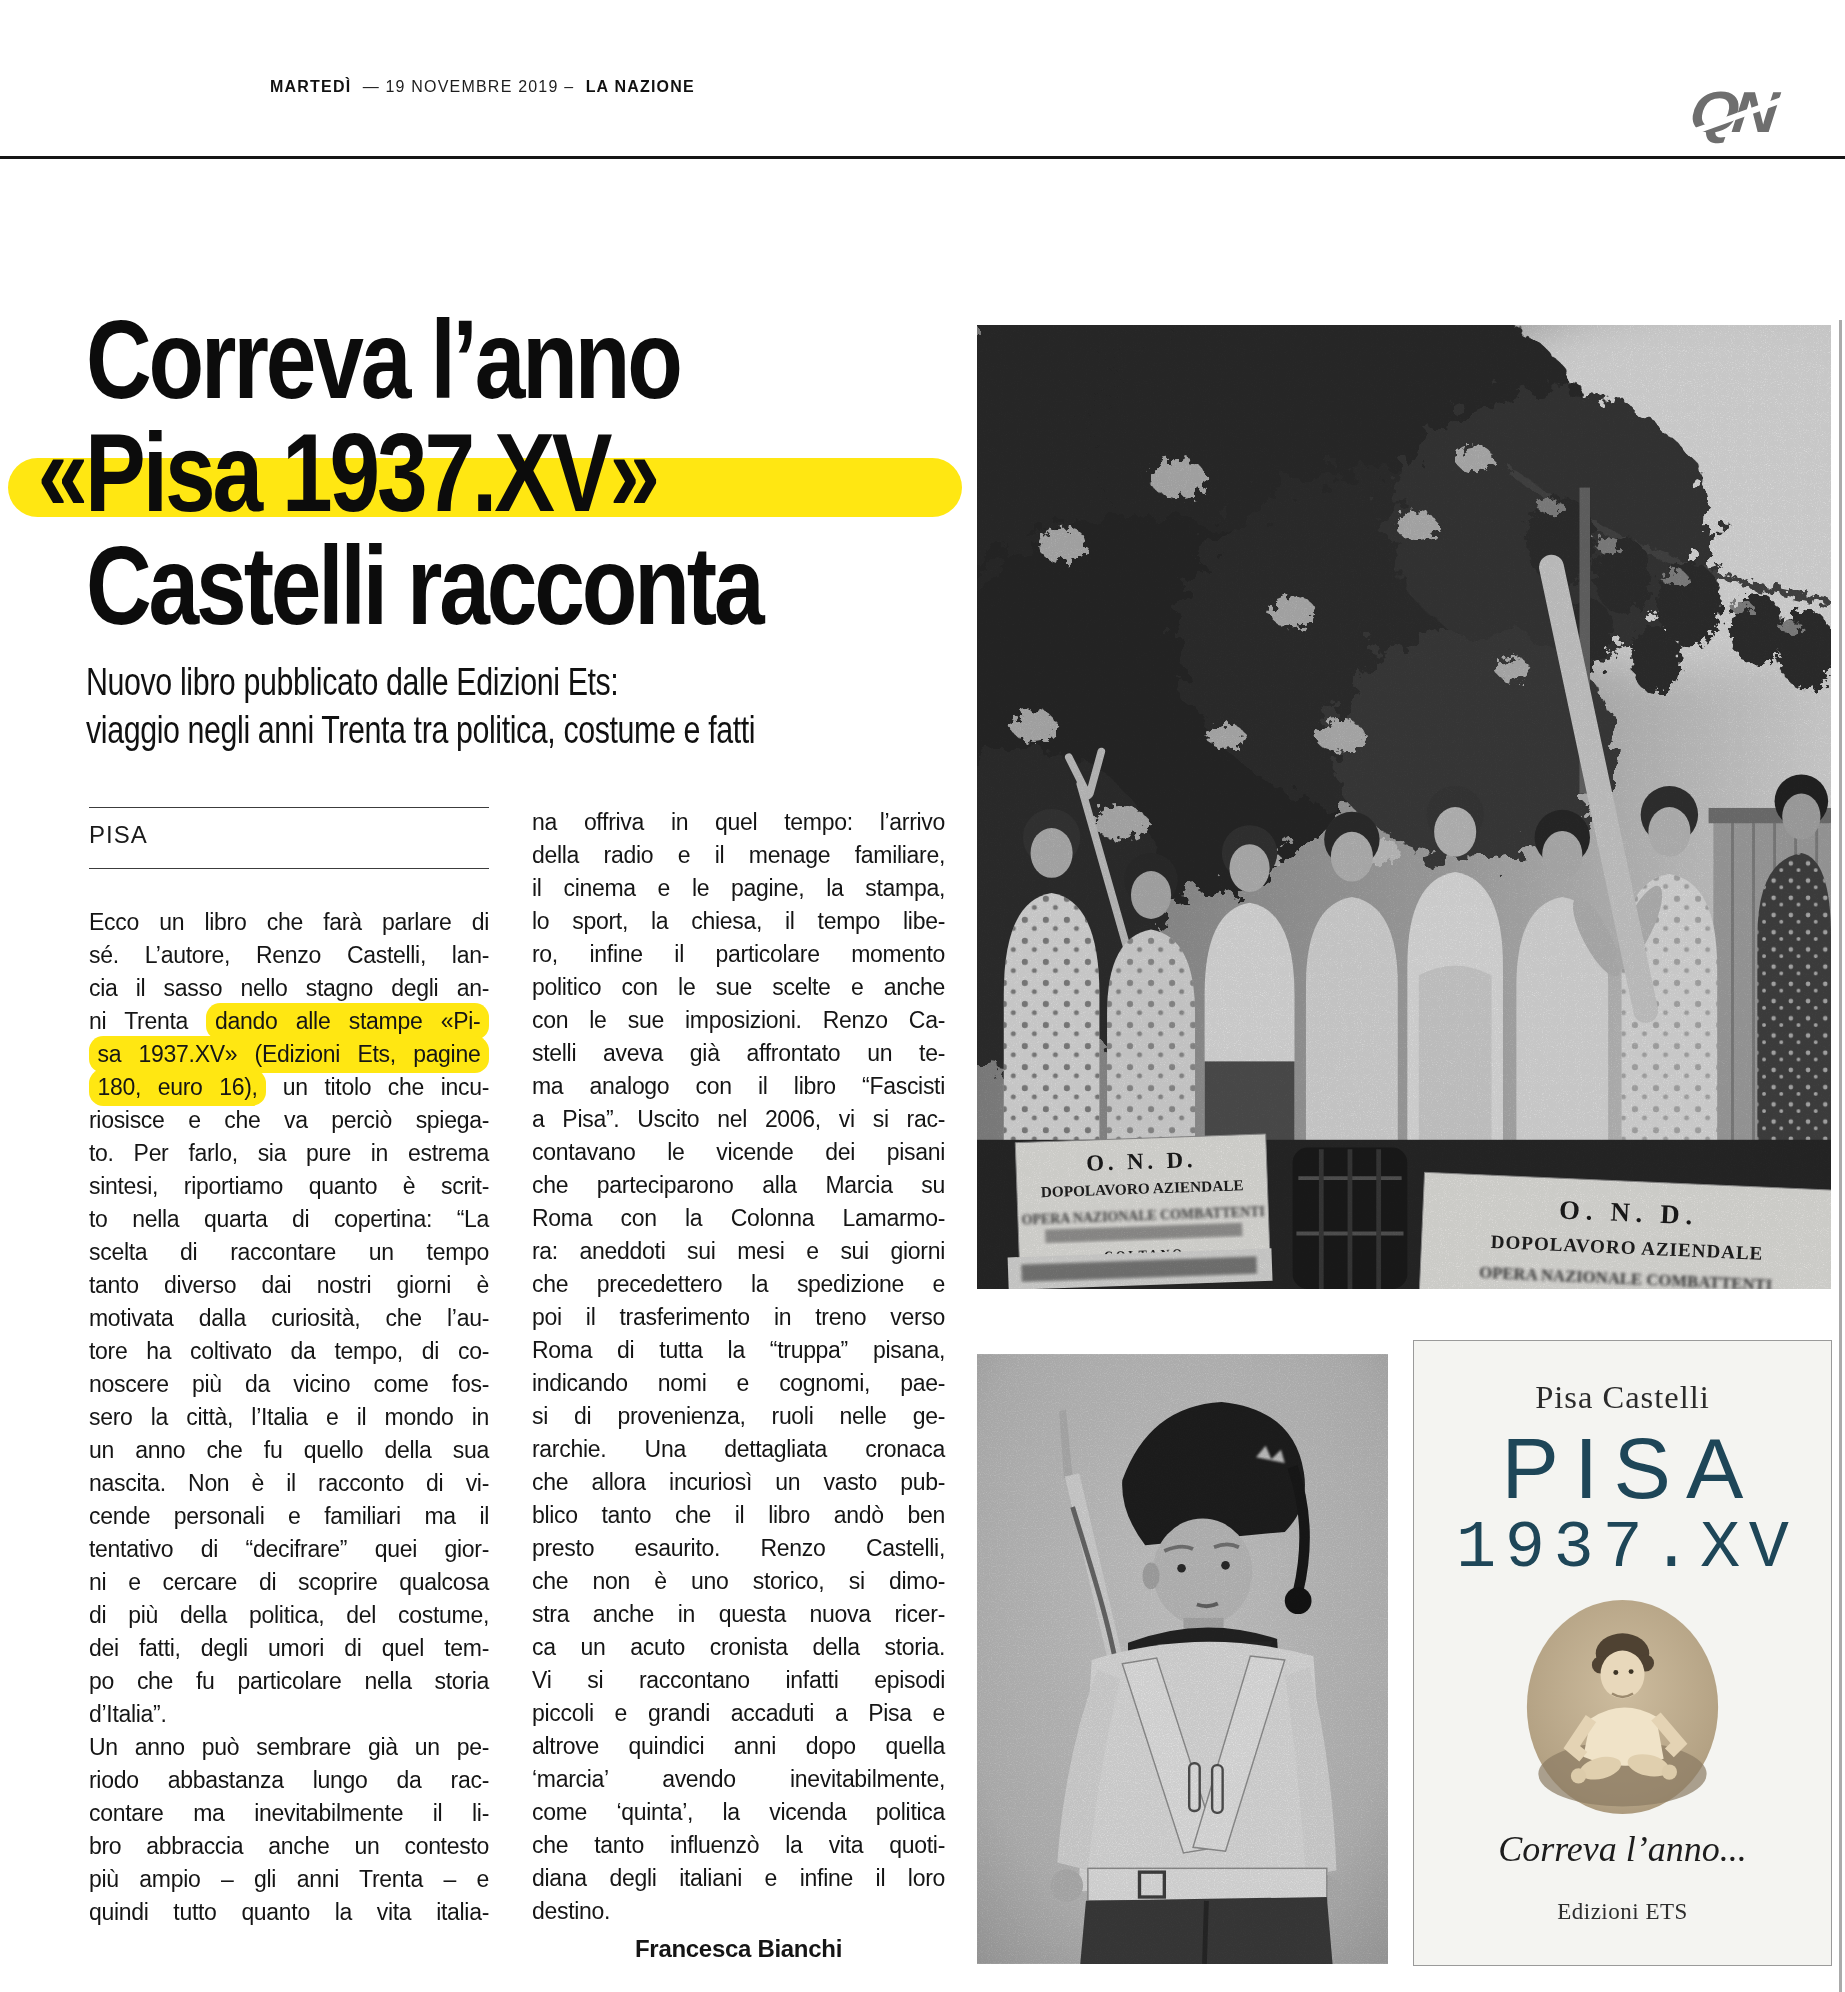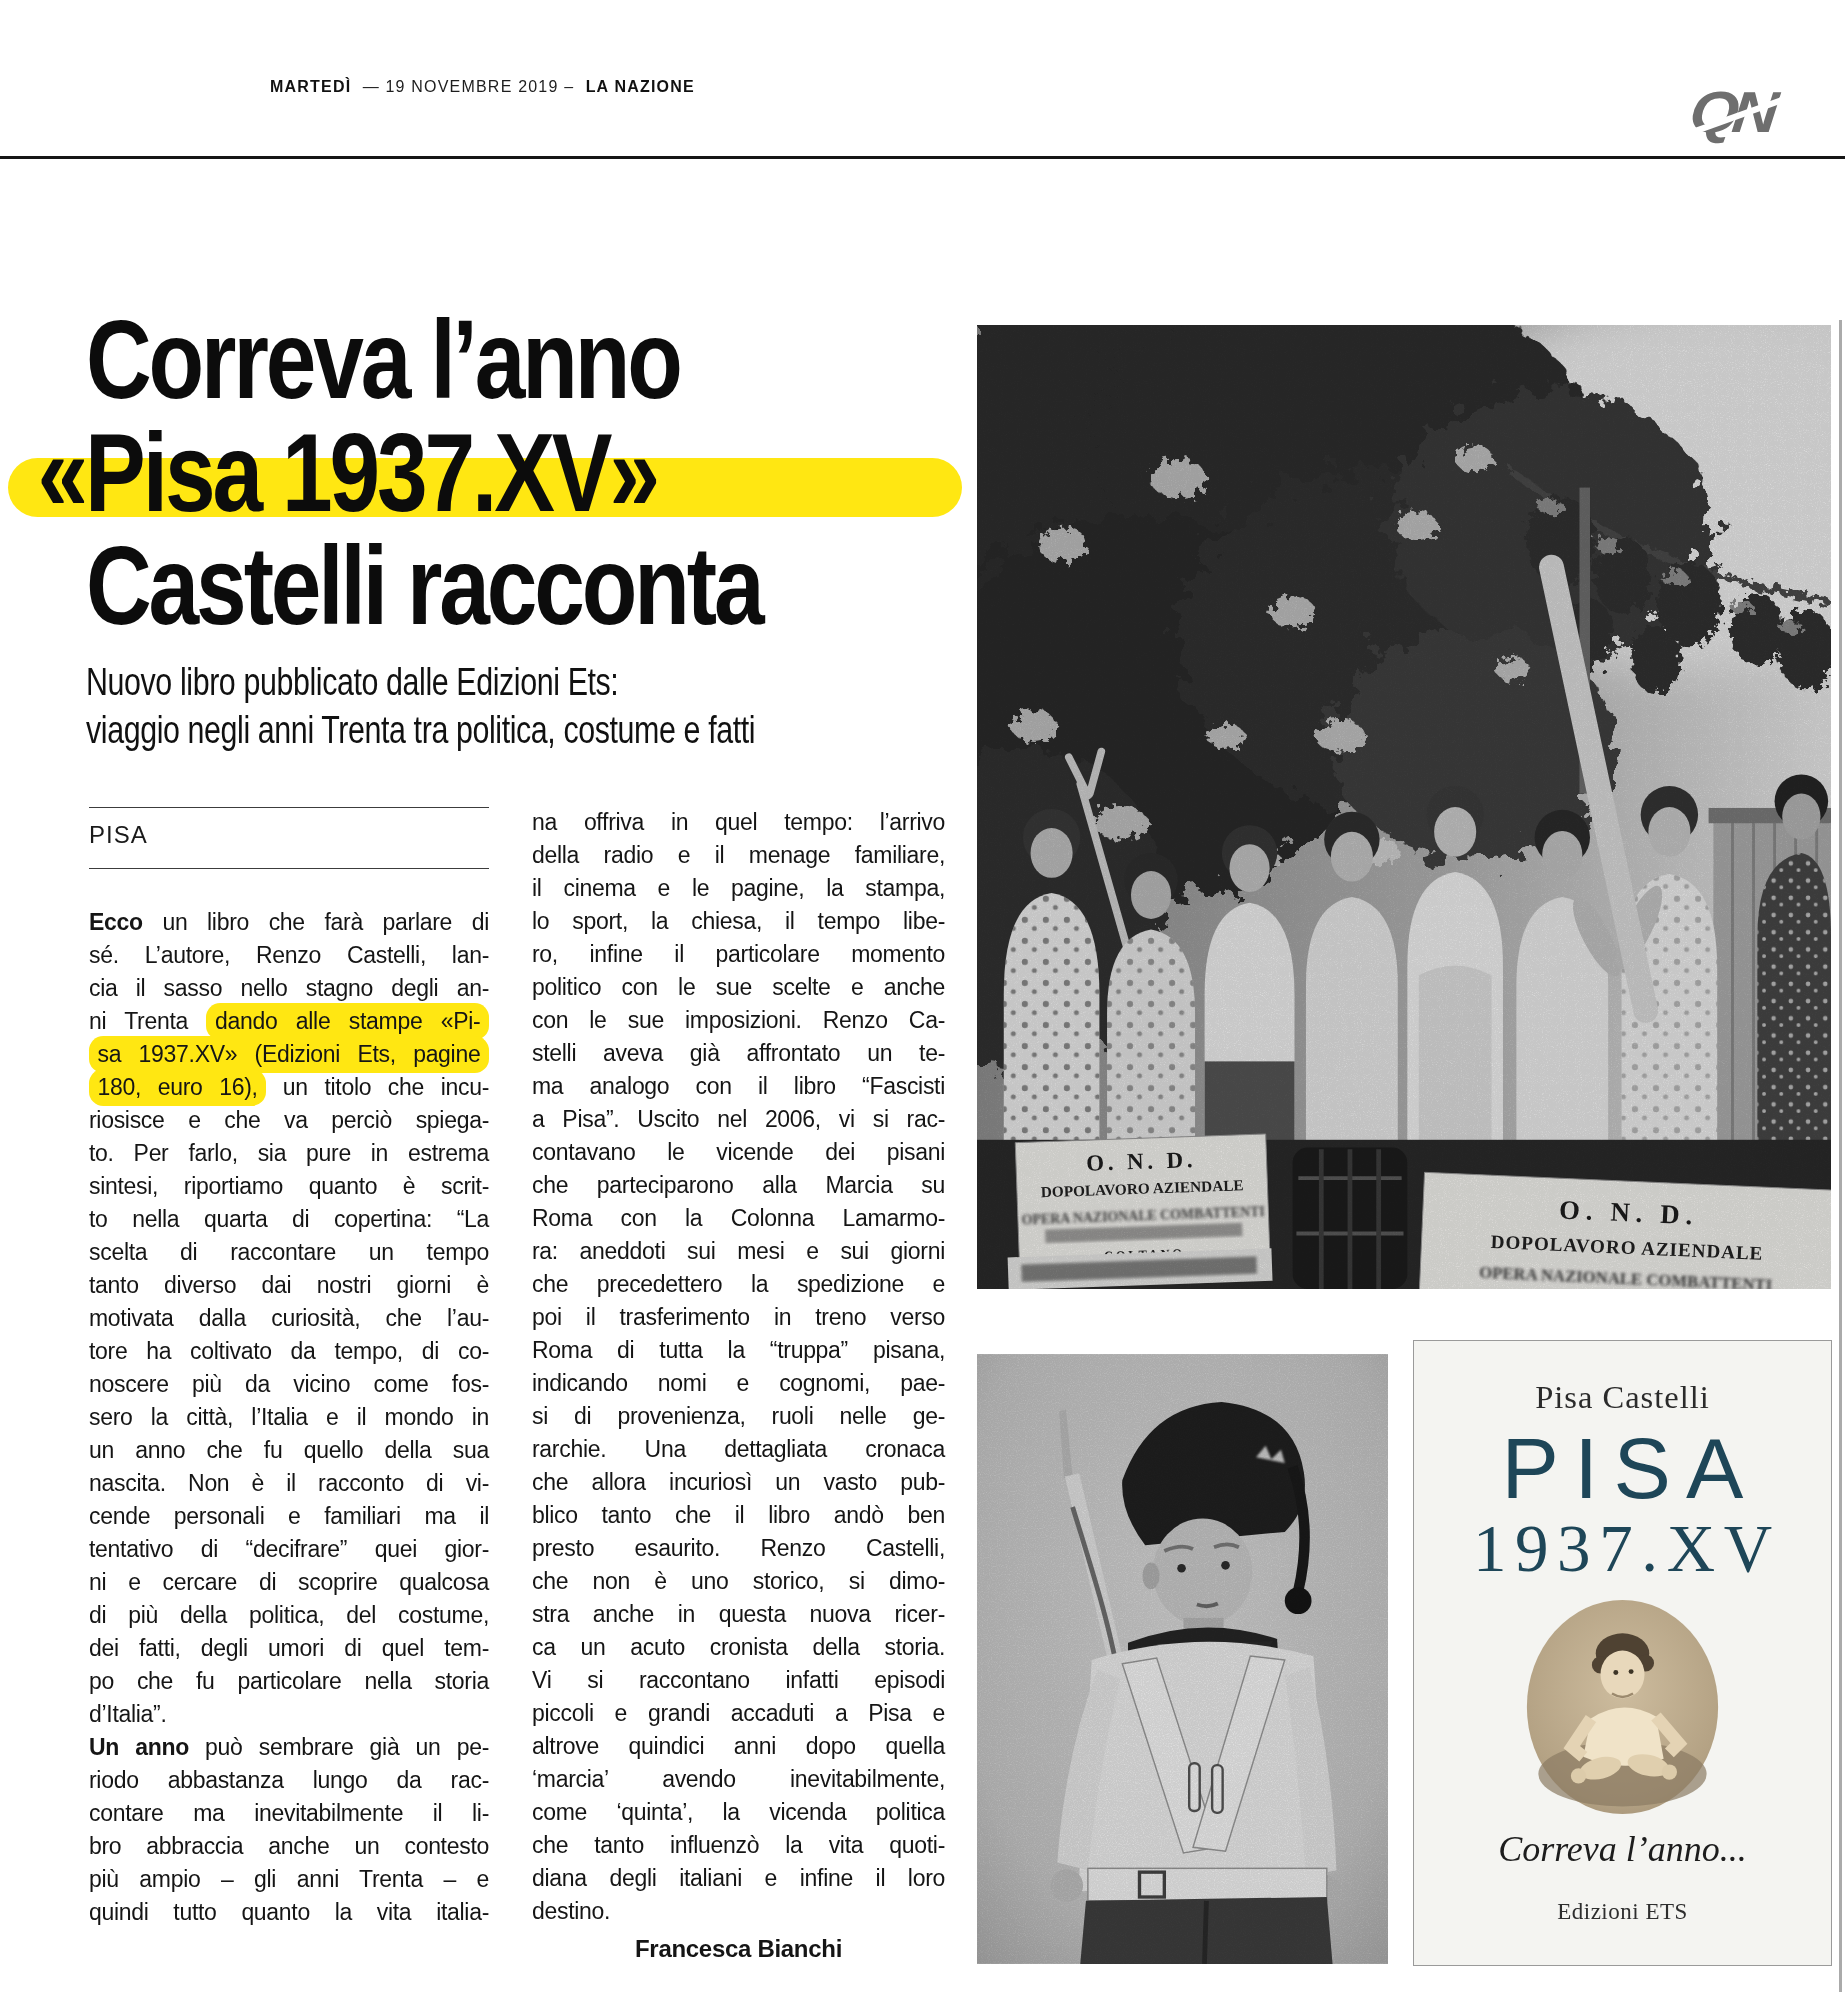--- a/index.html
+++ b/index.html
@@ -29,35 +29,35 @@
   .kicker{position:absolute;left:89px;top:807px;width:400px;border-top:1.9px solid #3c3c3c;border-bottom:1.9px solid #3c3c3c;
           height:62px;box-sizing:border-box;}
   .kicker span{display:inline-block;margin-top:13.4px;font-size:24px;letter-spacing:1px;color:#1a1a1a;}
 
   
   .col{position:absolute;font-size:23px;line-height:33px;letter-spacing:-0.3px;color:#151515;}
   .col1{left:89px;top:906px;width:400px;}
   .col2{left:532px;top:806px;width:413px;}
   .line{text-align:justify;text-align-last:justify;}
   .line.pend{text-align-last:left;}
-  .line b{font-weight:700;}
+  .line b{font-weight:400;}
   mark{background:var(--hl,#ffe712);color:inherit;padding:4.8px 8.6px 5.7px;border-radius:14.3px;}
   .byline{font-weight:800;font-size:24px;text-align:center;margin-top:3.8px;letter-spacing:-0.3px;}
 
   
   .photo-top{position:absolute;left:977px;top:325px;width:854px;height:964px;overflow:hidden;}
   .photo-child{position:absolute;left:977px;top:1354px;width:411px;height:610px;overflow:hidden;}
 
   
   .cover{position:absolute;left:1413px;top:1340px;width:419px;height:626px;background:#f4f4f1;
          border:1.9px solid #9a9a9a;box-sizing:border-box;text-align:center;font-family:"Liberation Serif",serif;overflow:hidden;}
   .cover-author{margin-top:38px;font-size:32.5px;color:#2b2b2b;letter-spacing:1px;}
   .cover-t1{margin-top:7.6px;font-family:"Liberation Sans",sans-serif;font-weight:400;font-size:86px;line-height:88px;
             letter-spacing:15.3px;color:var(--tb,#1e4658);text-indent:15.3px;}
-  .cover-t2{font-family:Liberation Serif, serif;font-weight:400;font-size:67px;line-height:73px;
+  .cover-t2{font-family:Liberation Mono, monospace;font-weight:400;font-size:67px;line-height:73px;
             letter-spacing:8.6px;color:var(--tb,#1e4658);text-indent:8.6px;}
   .cover-oval{margin-top:11.5px;}
   .cover-sub{margin-top:6px;font-size:36px;font-style:italic;color:#1d1d1d;}
   .cover-pub{margin-top:29px;font-size:23px;color:#2e2e2e;letter-spacing:0.5px;}
 </style>
 </head>
 <body>
 
 <div class="page">
 

